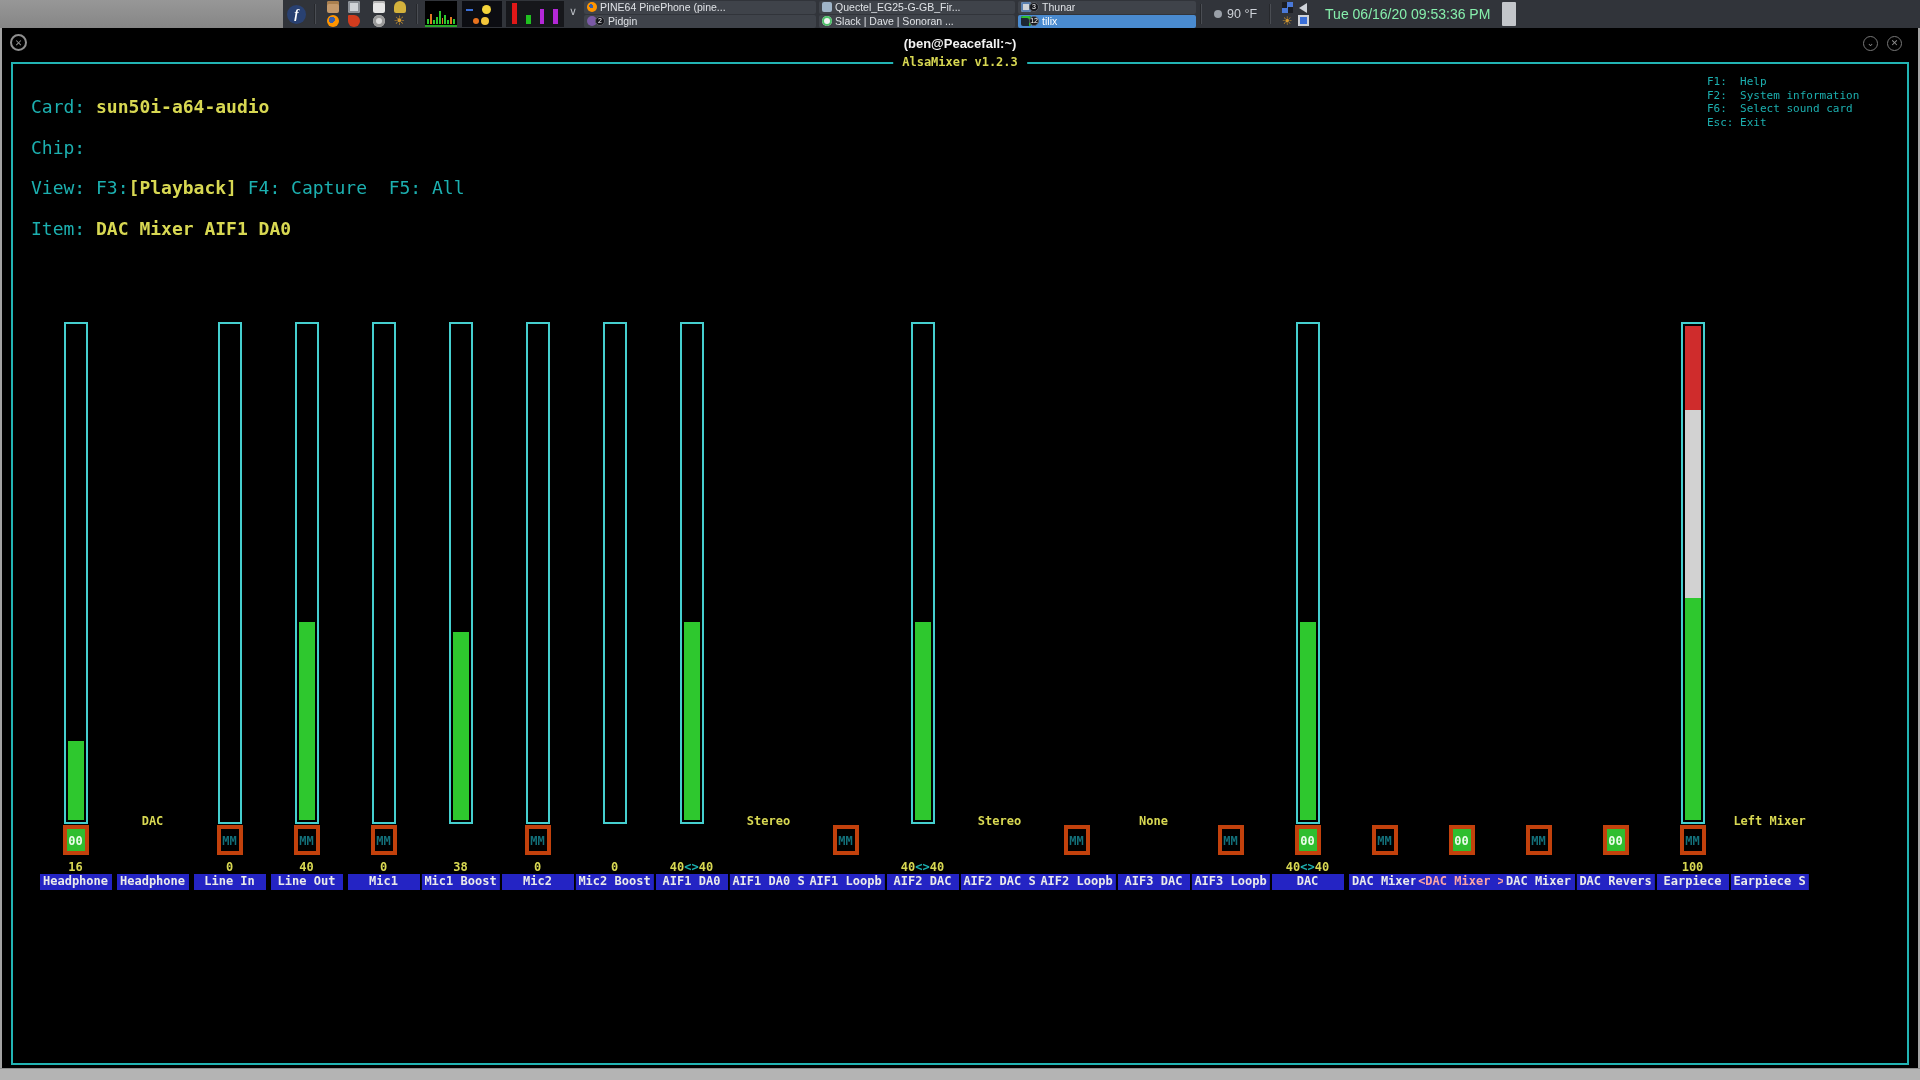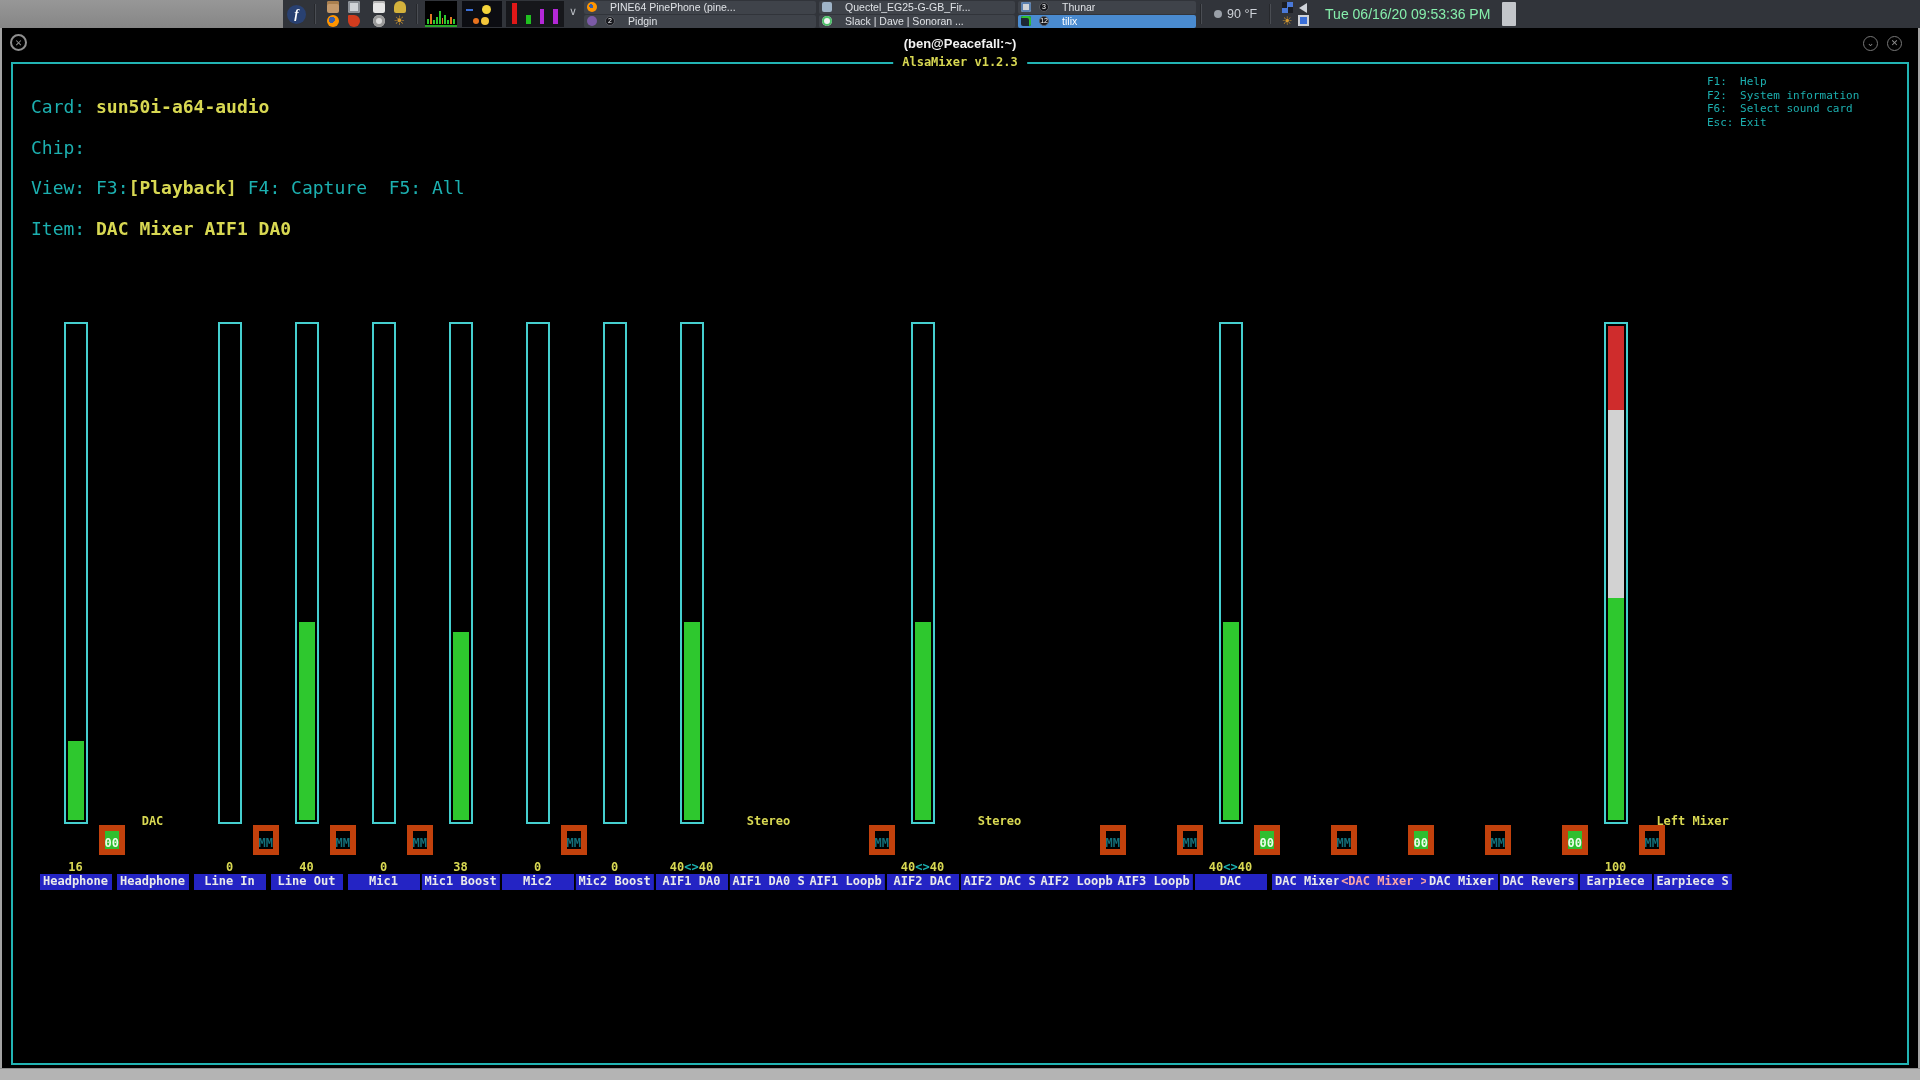--- a/index.html
+++ b/index.html
@@ -33,21 +33,21 @@
   .planets .p4 { position:absolute; left:19px; top:16px; width:8px; height:8px;
                  border-radius:50%; background:#f4c63a; }
   .sysmon { width:58px; height:26px; background:#16171b; display:flex;
             align-items:flex-end; gap:9px; padding:0 6px 3px 6px; margin:0 2px; }
   .sysmon i { display:block; width:5px; }
   .chev { color:#b9bdc3; font-size:11px; margin:0 3px 6px 3px; }
 
   
   #taskbar { display:flex; gap:3px; margin-left:4px; }
   .tcol { display:flex; flex-direction:column; gap:1px; }
-  .tbtn { height:13px; display:flex; align-items:center; gap:13px;
+  .tbtn { height:13px; display:flex; align-items:center; gap:3px;
           background:#3f434a; border-radius:2px; padding:0 3px;
           color:#dfe2e6; font-size:10.5px; white-space:nowrap; overflow:hidden; }
   .tbtn.active { background:#4a8bd0; color:#fff; }
   .ticon { width:10px; height:10px; border-radius:50%; flex:none; }
   .ticon.sq { border-radius:2px; }
   .badge { width:10px; height:10px; flex:none; border-radius:50%; background:#17181d;
            border:1px solid #5a5d63; color:#fff; font-size:7px; line-height:8px;
            text-align:center; margin-left:-5px; }
   .ttitle { overflow:hidden; text-overflow:clip; }
 
@@ -101,22 +101,22 @@
   .bar { position:absolute; left:50%; transform:translateX(-50%); top:0; width:24px;
          height:502px; border:2px solid #45cfcf; }
   .fill { position:absolute; left:2px; right:2px; bottom:2px; background:#2ec82e; }
   .seg { position:absolute; left:0; right:0; }
   .seg.r { background:#cf2c2c; }
   .seg.w { background:#d2d2d2; }
   .seg.g { background:#2ec82e; }
   .enum { position:absolute; top:492px; left:-20px; right:-20px; height:14px; text-align:center;
           color:#d8d852; font-weight:bold; font-size:12px; white-space:pre; }
   .mute { position:absolute; top:503px; left:50%; transform:translateX(-50%); width:26px;
-          height:30px; border:6px solid #c2410c; text-align:center;
-          font-weight:bold; font-size:12px; line-height:25px;margin-left:36px; }
+          height:30px; border:4px solid #c2410c; text-align:center;
+          font-weight:bold; font-size:12px; line-height:25px; }
   .mute.off { color:#13707a; background:#000; }
   .mute.on  { color:#eafcea; background:#2fbe2f; }
   .value { position:absolute; top:538px; left:0; right:0; height:15px; text-align:center;
            color:#d8d852; font-weight:bold; font-size:12px; white-space:pre; }
   .value .sep2 { color:#1cb0b0; }
   .label { position:absolute; top:552px; left:50%; transform:translateX(-50%); height:16px;
            min-width:72px; padding:0 3px; background:#2424c4; color:#eaeaea; text-align:center;
            font-weight:bold; font-size:12px; line-height:15px; white-space:pre; }
   .label.sel { color:#fca5a5; }
 
@@ -315,20 +315,24 @@
         </div>
         <div class="col">
           <div class="enum">Stereo</div>
           <div class="label">AIF2 DAC S</div>
         </div>
         <div class="col">
           <div class="mute off">MM</div>
           <div class="label">AIF2 Loopb</div>
         </div>
         <div class="col">
+          <div class="enum">None</div>
+          <div class="label">AIF3 DAC</div>
+        </div>
+        <div class="col">
           <div class="mute off">MM</div>
           <div class="label">AIF3 Loopb</div>
         </div>
         <div class="col">
           <div class="bar">
             <div class="fill" style="height: 198px;"></div>
           </div>
           <div class="mute on">00</div>
           <div class="value"><span>40</span><span class="sep2">&lt;&gt;</span><span>40</span></div>
           <div class="label">DAC</div>

